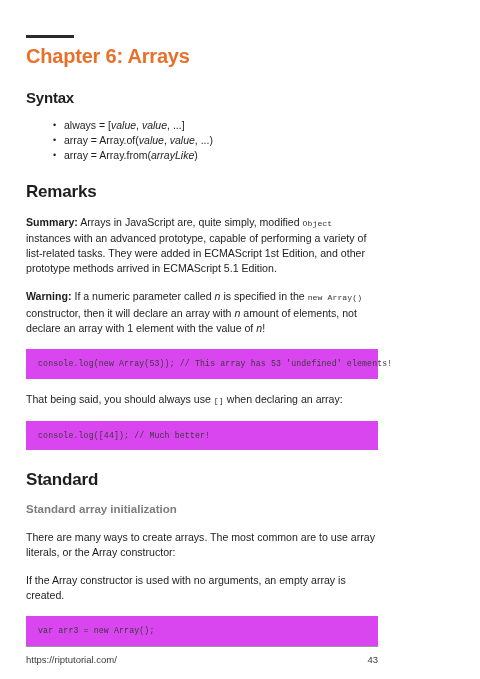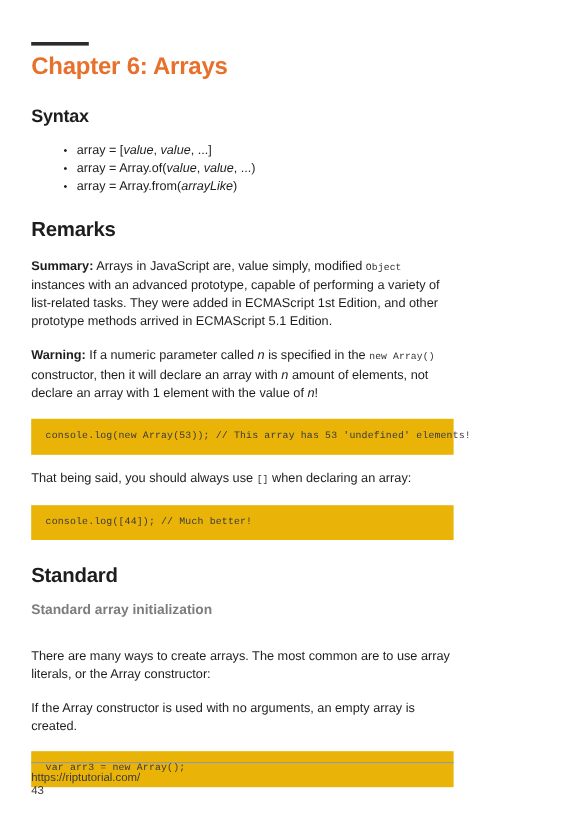--- a/index.html
+++ b/index.html
@@ -44,21 +44,21 @@
     line-height: 1.15;
     letter-spacing: -0.2px;
   }
   .h2.small {
     font-size: 15px;
   }
   .h3 {
     font-size: 11.5px;
     font-weight: bold;
     color: #7d7d7d;
-    margin: 0 0 23px 0;
+    margin: 0 0 13px 0;
     line-height: 1.2;
   }
   ul.syntax-list {
     margin: 0 0 20px 0;
     padding: 0 0 0 38px;
     list-style: none;
   }
   ul.syntax-list li {
     font-size: 10.5px;
     line-height: 12.6px;
@@ -88,21 +88,21 @@
     text-align: right;
   }
   code.inline {
     font-family: "Liberation Mono", monospace;
     font-size: 8.1px;
     color: #333333;
     letter-spacing: 0.1px;
     margin-top: 20px;
   }
   pre.code-block {
-    background: #eab308;
+    background: #d946ef;
     margin: 0 0 13px 0;
     padding: 9px 12px;
     font-family: "Liberation Mono", monospace;
     font-size: 8.2px;
     line-height: 11.5px;
     color: #3a3a3a;
     white-space: pre;
     letter-spacing: 0.15px;
     border: 0;
     border-radius: 0;
@@ -117,43 +117,42 @@
     height: 1px;
     background: #9a9a9a;
     margin-bottom: 7px;
   }
   .footer-row {
     display: flex;
     justify-content: space-between;
     align-items: baseline;
     font-size: 9.5px;
     color: #3a3a3a;
-    flex-direction: column;
   }
 </style>
 </head>
 <body>
 
 <div class="page">
 
   <div class="title-rule"></div>
 
   <h1 class="chapter-title">Chapter 6: Arrays</h1>
 
   <h2 class="h2 small">Syntax</h2>
 
   <ul class="syntax-list">
-    <li><span>array = [</span><em>value</em><span>, </span><em>value</em><span>, ...]</span></li>
+    <li><span>always = [</span><em>value</em><span>, </span><em>value</em><span>, ...]</span></li>
     <li><span>array = Array.of(</span><em>value</em><span>, </span><em>value</em><span>, ...)</span></li>
     <li><span>array = Array.from(</span><em>arrayLike</em><span>)</span></li>
   </ul>
 
   <h2 class="h2">Remarks</h2>
 
-  <p class="para"><b>Summary:</b><span> Arrays in JavaScript are, value simply, modified </span><code class="inline">Object</code><span> instances with an advanced prototype, capable of performing a variety of list-related tasks. They were added in ECMAScript 1st Edition, and other prototype methods arrived in ECMAScript 5.1 Edition.</span></p>
+  <p class="para"><b>Summary:</b><span> Arrays in JavaScript are, quite simply, modified </span><code class="inline">Object</code><span> instances with an advanced prototype, capable of performing a variety of list-related tasks. They were added in ECMAScript 1st Edition, and other prototype methods arrived in ECMAScript 5.1 Edition.</span></p>
 
   <p class="para"><b>Warning:</b><span> If a numeric parameter called </span><em>n</em><span> is specified in the </span><code class="inline">new Array()</code><span> constructor, then it will declare an array with </span><em>n</em><span> amount of elements, not declare an array with 1 element with the value of </span><em>n</em><span>!</span></p>
 
   <pre class="code-block">console.log(new Array(53)); // This array has 53 'undefined' elements!</pre>
 
   <p class="para"><span>That being said, you should always use </span><code class="inline">[]</code><span> when declaring an array:</span></p>
 
   <pre class="code-block">console.log([44]); // Much better!</pre>
 
   <h2 class="h2" style="margin-top:20px;">Standard</h2>

